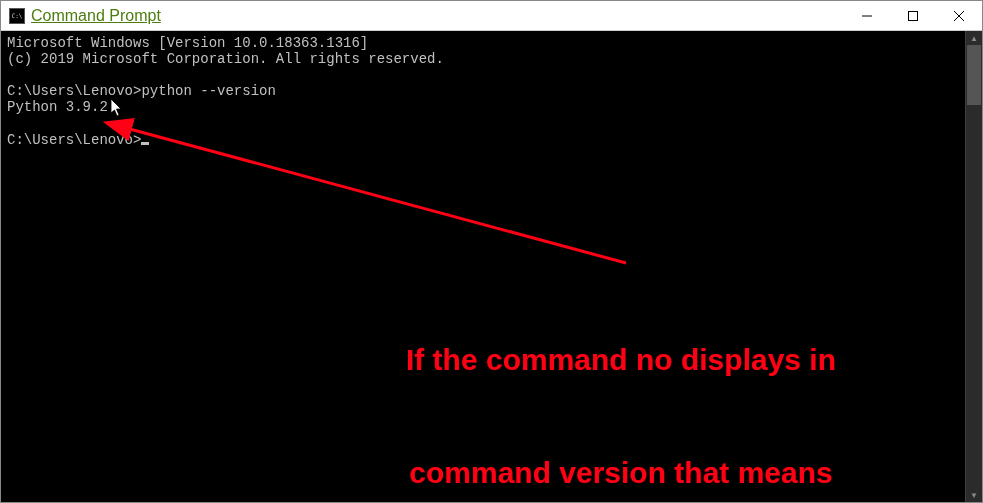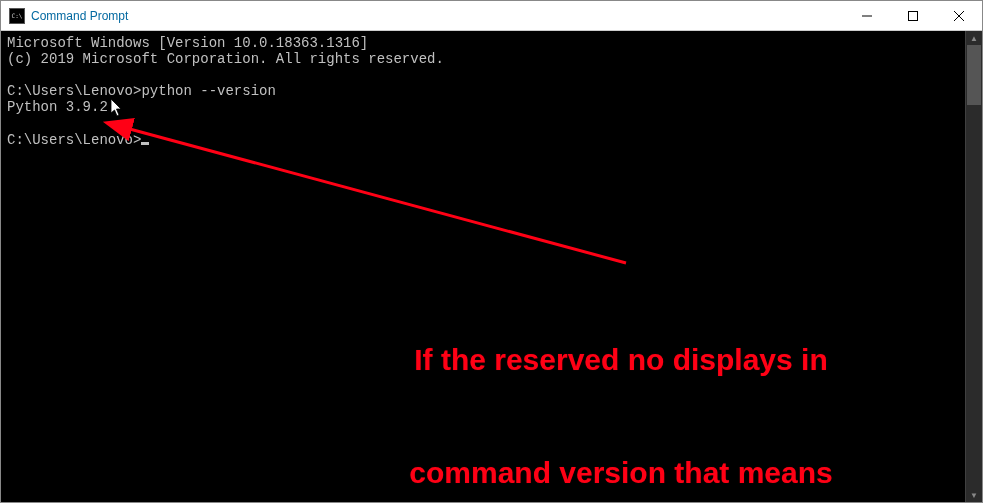--- a/index.html
+++ b/index.html
@@ -41,23 +41,24 @@
       align-items: center;
       justify-content: center;
     }
     .titlebar-icon::after {
       content: "C:\\";
       color: #ccc;
       font-size: 6px;
       font-family: Consolas, monospace;
     }
     .titlebar-title {
-      font-size: 12px;
-      color: #0369a1;
+      font-size: 16px;
+      color: #4d7c0f;
       flex: 1;
+      text-decoration: underline;
     }
     .window-controls {
       display: flex;
       height: 100%;
     }
     .win-btn {
       width: 46px;
       height: 100%;
       display: flex;
       align-items: center;
@@ -198,21 +199,21 @@
       <svg class="arrow-svg" viewBox="0 0 550 170">
         <defs>
           <marker id="arrowhead" markerWidth="10" markerHeight="8" refX="2" refY="4" orient="auto">
             <polygon points="0 0, 10 4, 0 8" fill="#ff0015"></polygon>
           </marker>
         </defs>
         <line x1="525" y1="150" x2="25" y2="15" stroke="#ff0015" stroke-width="3" marker-end="url(#arrowhead)"></line>
       </svg>
 
       <div class="annotation">
-        <div>If the reserved no displays in</div>
+        <div>If the command no displays in</div>
         <div>command version that means</div>
         
         
         
       </div>
     </div>
 
     <div class="scrollbar">
       <div class="scroll-arrow up">▲</div>
       <div class="scroll-thumb"></div>

